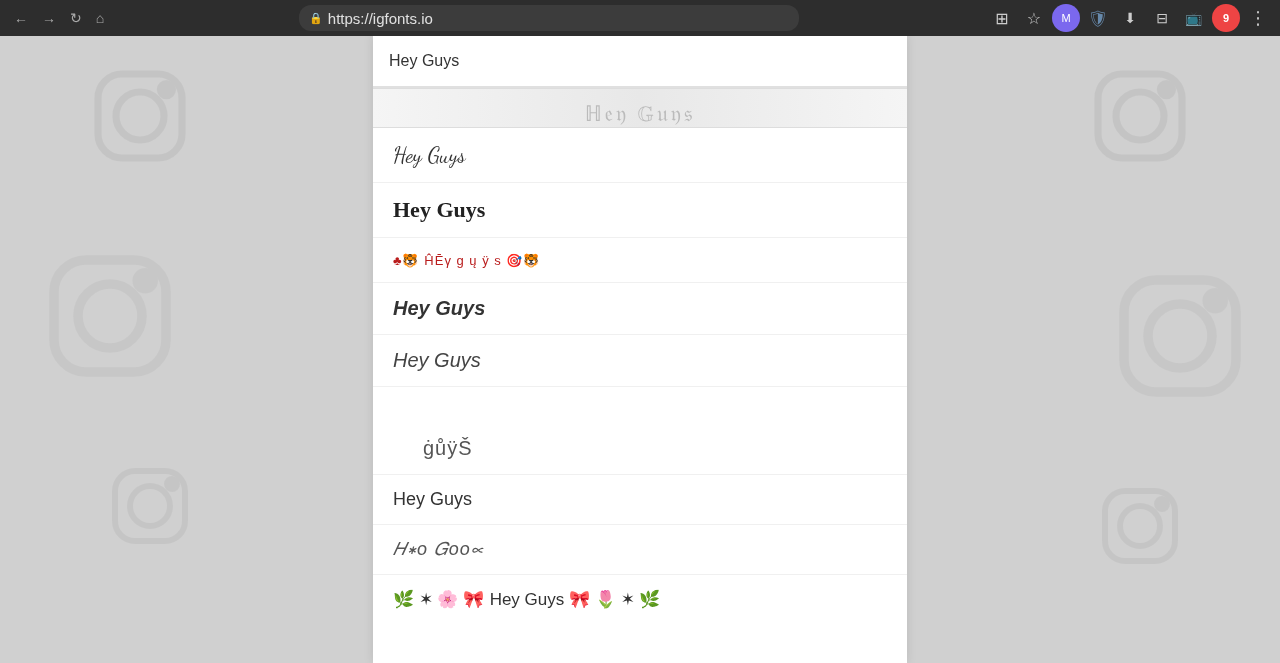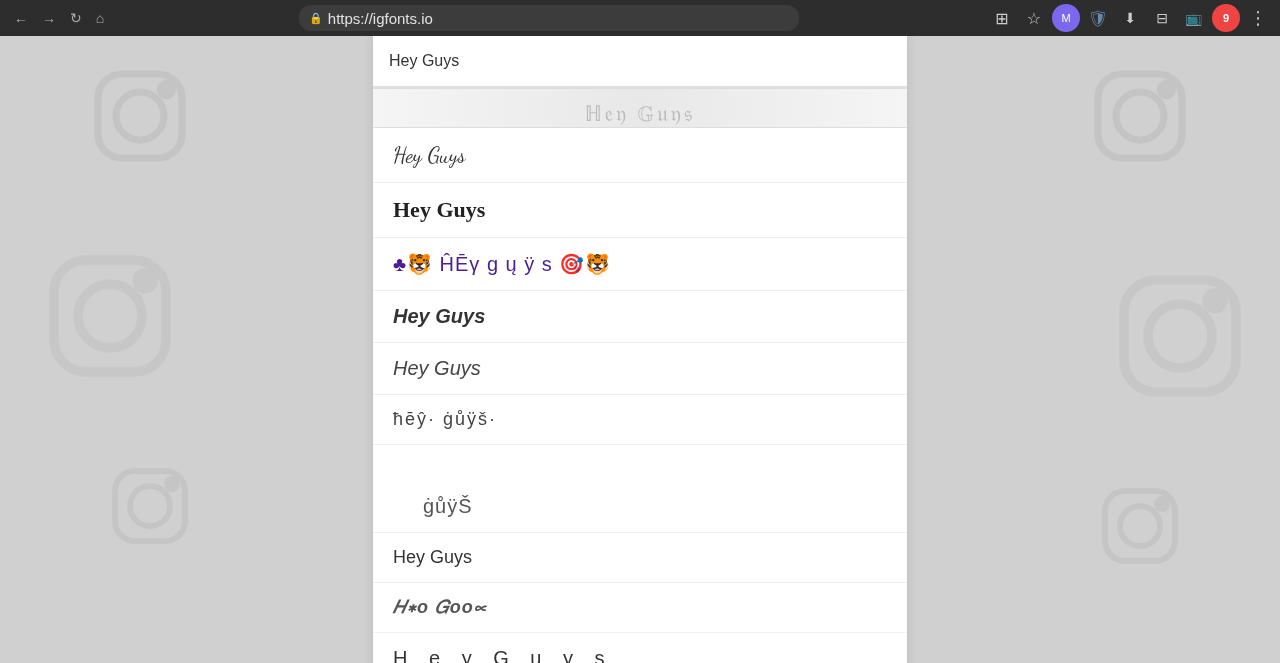--- a/index.html
+++ b/index.html
@@ -257,49 +257,43 @@
 
     <div class="font-result">
       <span style="font-family: 'Brush Script MT', 'Dancing Script', cursive; font-size: 22px; color:#333;">Hey Guys</span>
     </div>
 
     <div class="font-result">
       <span style="font-family: 'Brush Script MT', cursive; font-size: 22px; font-weight: bold; color:#222;">Hey Guys</span>
     </div>
 
     <div class="font-result">
-      <span style="font-size: 20px; color:#4c1d95; letter-spacing:1px;">♣🐯 ĤĒγ ɡ ų ÿ ѕ 🎯🐯</span>
+      <span style="font-size: 13px; color:#b91c1c; letter-spacing:1px;">♣🐯 ĤĒγ ɡ ų ÿ ѕ 🎯🐯</span>
     </div>
 
     <div class="font-result">
       <span style="font-size: 20px; font-weight: bold; font-style: italic; color:#333;">Hey Guys</span>
     </div>
 
     <div class="font-result">
       <span style="font-size: 20px; font-style: italic; color:#444;">Hey Guys</span>
     </div>
 
-    <div class="font-result">
-      <span style="font-size: 18px; color:#444; letter-spacing:2px;">ħēŷ· ġůÿš·</span>
-    </div>
 
     <div class="font-result">
       <span style="font-size: 20px; color:#555; padding-left:30px; letter-spacing:1px;margin-top:36px;">ġůÿŠ</span>
     </div>
 
     <div class="font-result">
       <span style="font-size: 18px; color:#333; font-family: Arial, sans-serif;">Hey Guys</span>
     </div>
 
     <div class="font-result">
-      <span style="font-size: 18px; color:#555; font-style:italic; letter-spacing:1px;font-weight:bold;">𝐻∗ο 𝐺οο∝</span>
-    </div>
-
-    <div class="font-result">
-      <span style="font-size: 20px; color:#333; letter-spacing: 8px;">H e y  G u y s</span>
-    </div>
+      <span style="font-size: 18px; color:#555; font-style:italic; letter-spacing:1px;">𝐻∗ο 𝐺οο∝</span>
+    </div>
+
 
     <div class="font-result">
       <span style="font-size: 17px; color:#333;">🌿 ✶ 🌸 🎀 Hey Guys 🎀 🌷 ✶ 🌿</span>
     </div>
 
   </div>
 </div>
 
 </body></html>

